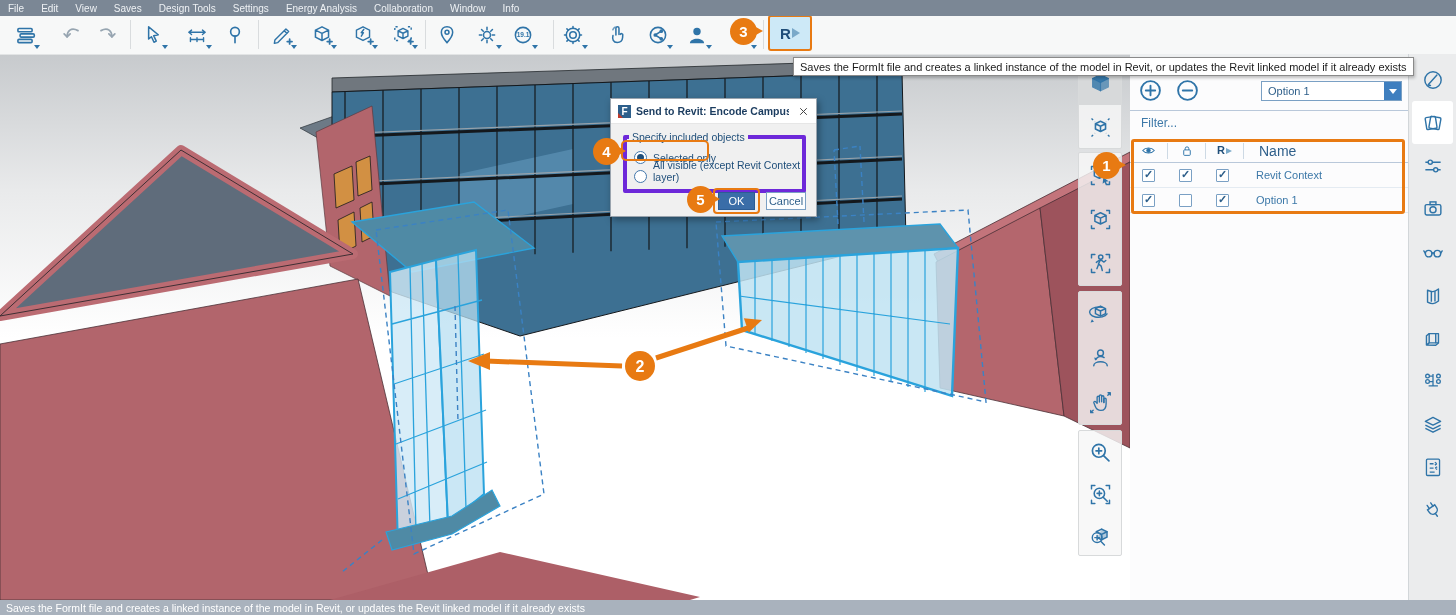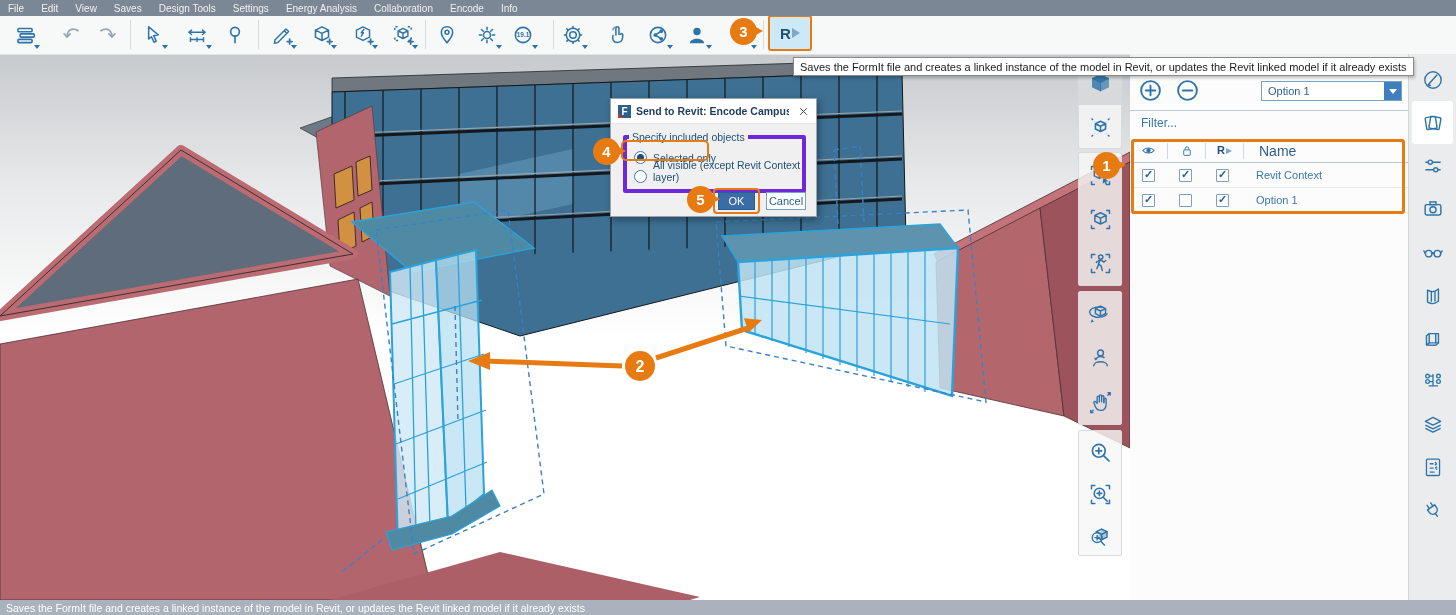--- a/index.html
+++ b/index.html
@@ -435,21 +435,21 @@
 
 <div class="menubar">
   <span>File</span>
   <span>Edit</span>
   <span>View</span>
   <span>Saves</span>
   <span>Design Tools</span>
   <span>Settings</span>
   <span>Energy Analysis</span>
   <span>Collaboration</span>
-  <span>Encode</span>
+  <span>Window</span>
   <span>Info</span>
 </div>
 
 <div class="toolbar">
   <div class="tbi" style="left:7px">
       <svg class="ic" width="24" height="24">
         <use href="#sym-menu"></use>
       </svg>
       <i class="dd"></i>
     </div>

